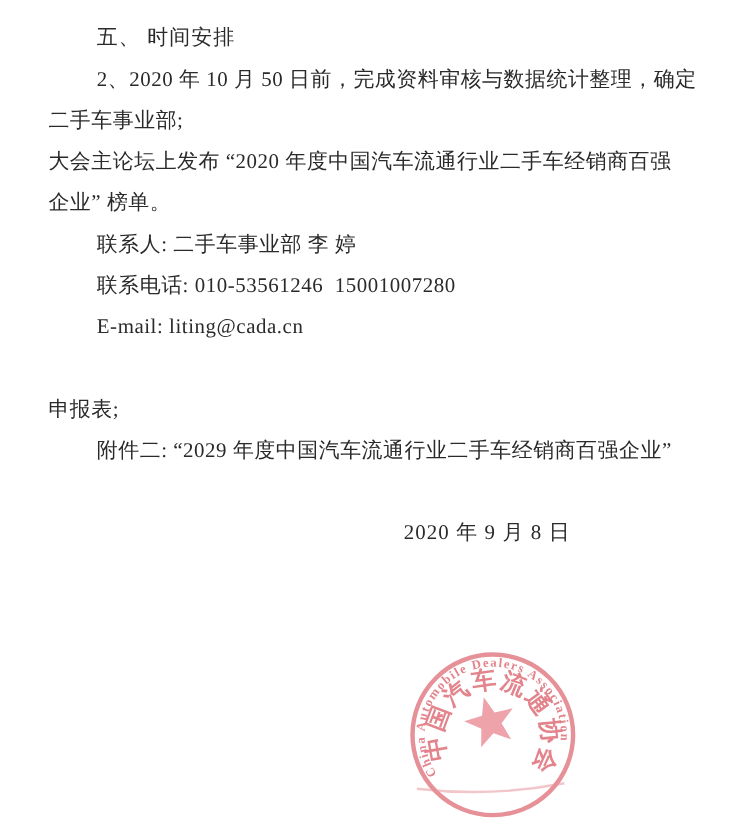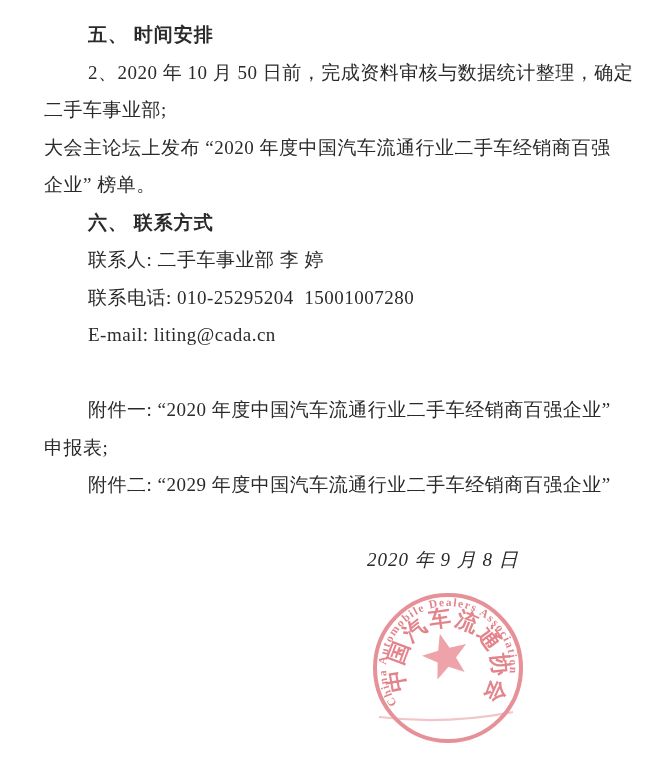--- a/index.html
+++ b/index.html
@@ -19,26 +19,26 @@
     width: 590px;
   }
   .line {
     height: 37.5px;
     line-height: 37.5px;
     font-size: 19px;
     white-space: pre;
     letter-spacing: 0.5px;
   }
   .line.heading {
-    font-weight: 700;
+    font-weight: 400;
     letter-spacing: 1px;
   }
   .line.indent { padding-left: 44px; }
   .line.blank { }
-  .line.date { padding-left: 323px; letter-spacing: 1px; font-style: italic; }
+  .line.date { padding-left: 323px; letter-spacing: 1px; }
   .email-link {
     text-underline-offset: 4px;
   }
   .seal {
     position: absolute;
     left: 361px;
     top: 581px;
     width: 164px;
     height: 164px;
     z-index: 3;
@@ -64,26 +64,24 @@
 <body>
 
 <div class="page">
 
   <div class="content" id="letter-body">
       <div class="line heading indent">五、 时间安排</div>
       <div class="line body indent">2、2020 年 10 月 50 日前，完成资料审核与数据统计整理，确定</div>
       <div class="line body">二手车事业部;</div>
       <div class="line body">大会主论坛上发布 “2020 年度中国汽车流通行业二手车经销商百强</div>
       <div class="line body">企业” 榜单。</div>
-      <div class="line heading indent">六、 联系方式</div>
       <div class="line body indent">联系人: 二手车事业部 李 婷</div>
-      <div class="line body indent">联系电话: 010-25295204  15001007280</div>
+      <div class="line body indent">联系电话: 010-53561246  15001007280</div>
       <div class="line email indent"><span>E-mail: </span><span class="email-link">liting@cada.cn</span></div>
       <div class="line blank"></div>
-      <div class="line body indent">附件一: “2020 年度中国汽车流通行业二手车经销商百强企业”</div>
       <div class="line body">申报表;</div>
       <div class="line body indent">附件二: “2029 年度中国汽车流通行业二手车经销商百强企业”</div>
       <div class="line blank"></div>
       <div class="line date">2020 年 9 月 8 日</div>
     </div>
 
   <div class="seal">
     <svg width="164" height="164" viewBox="0 0 164 164">
       <defs>
         <path id="engArc" d="M 36.2 122.6 A 62 62 0 1 1 137.8 122.6" fill="none"></path>

